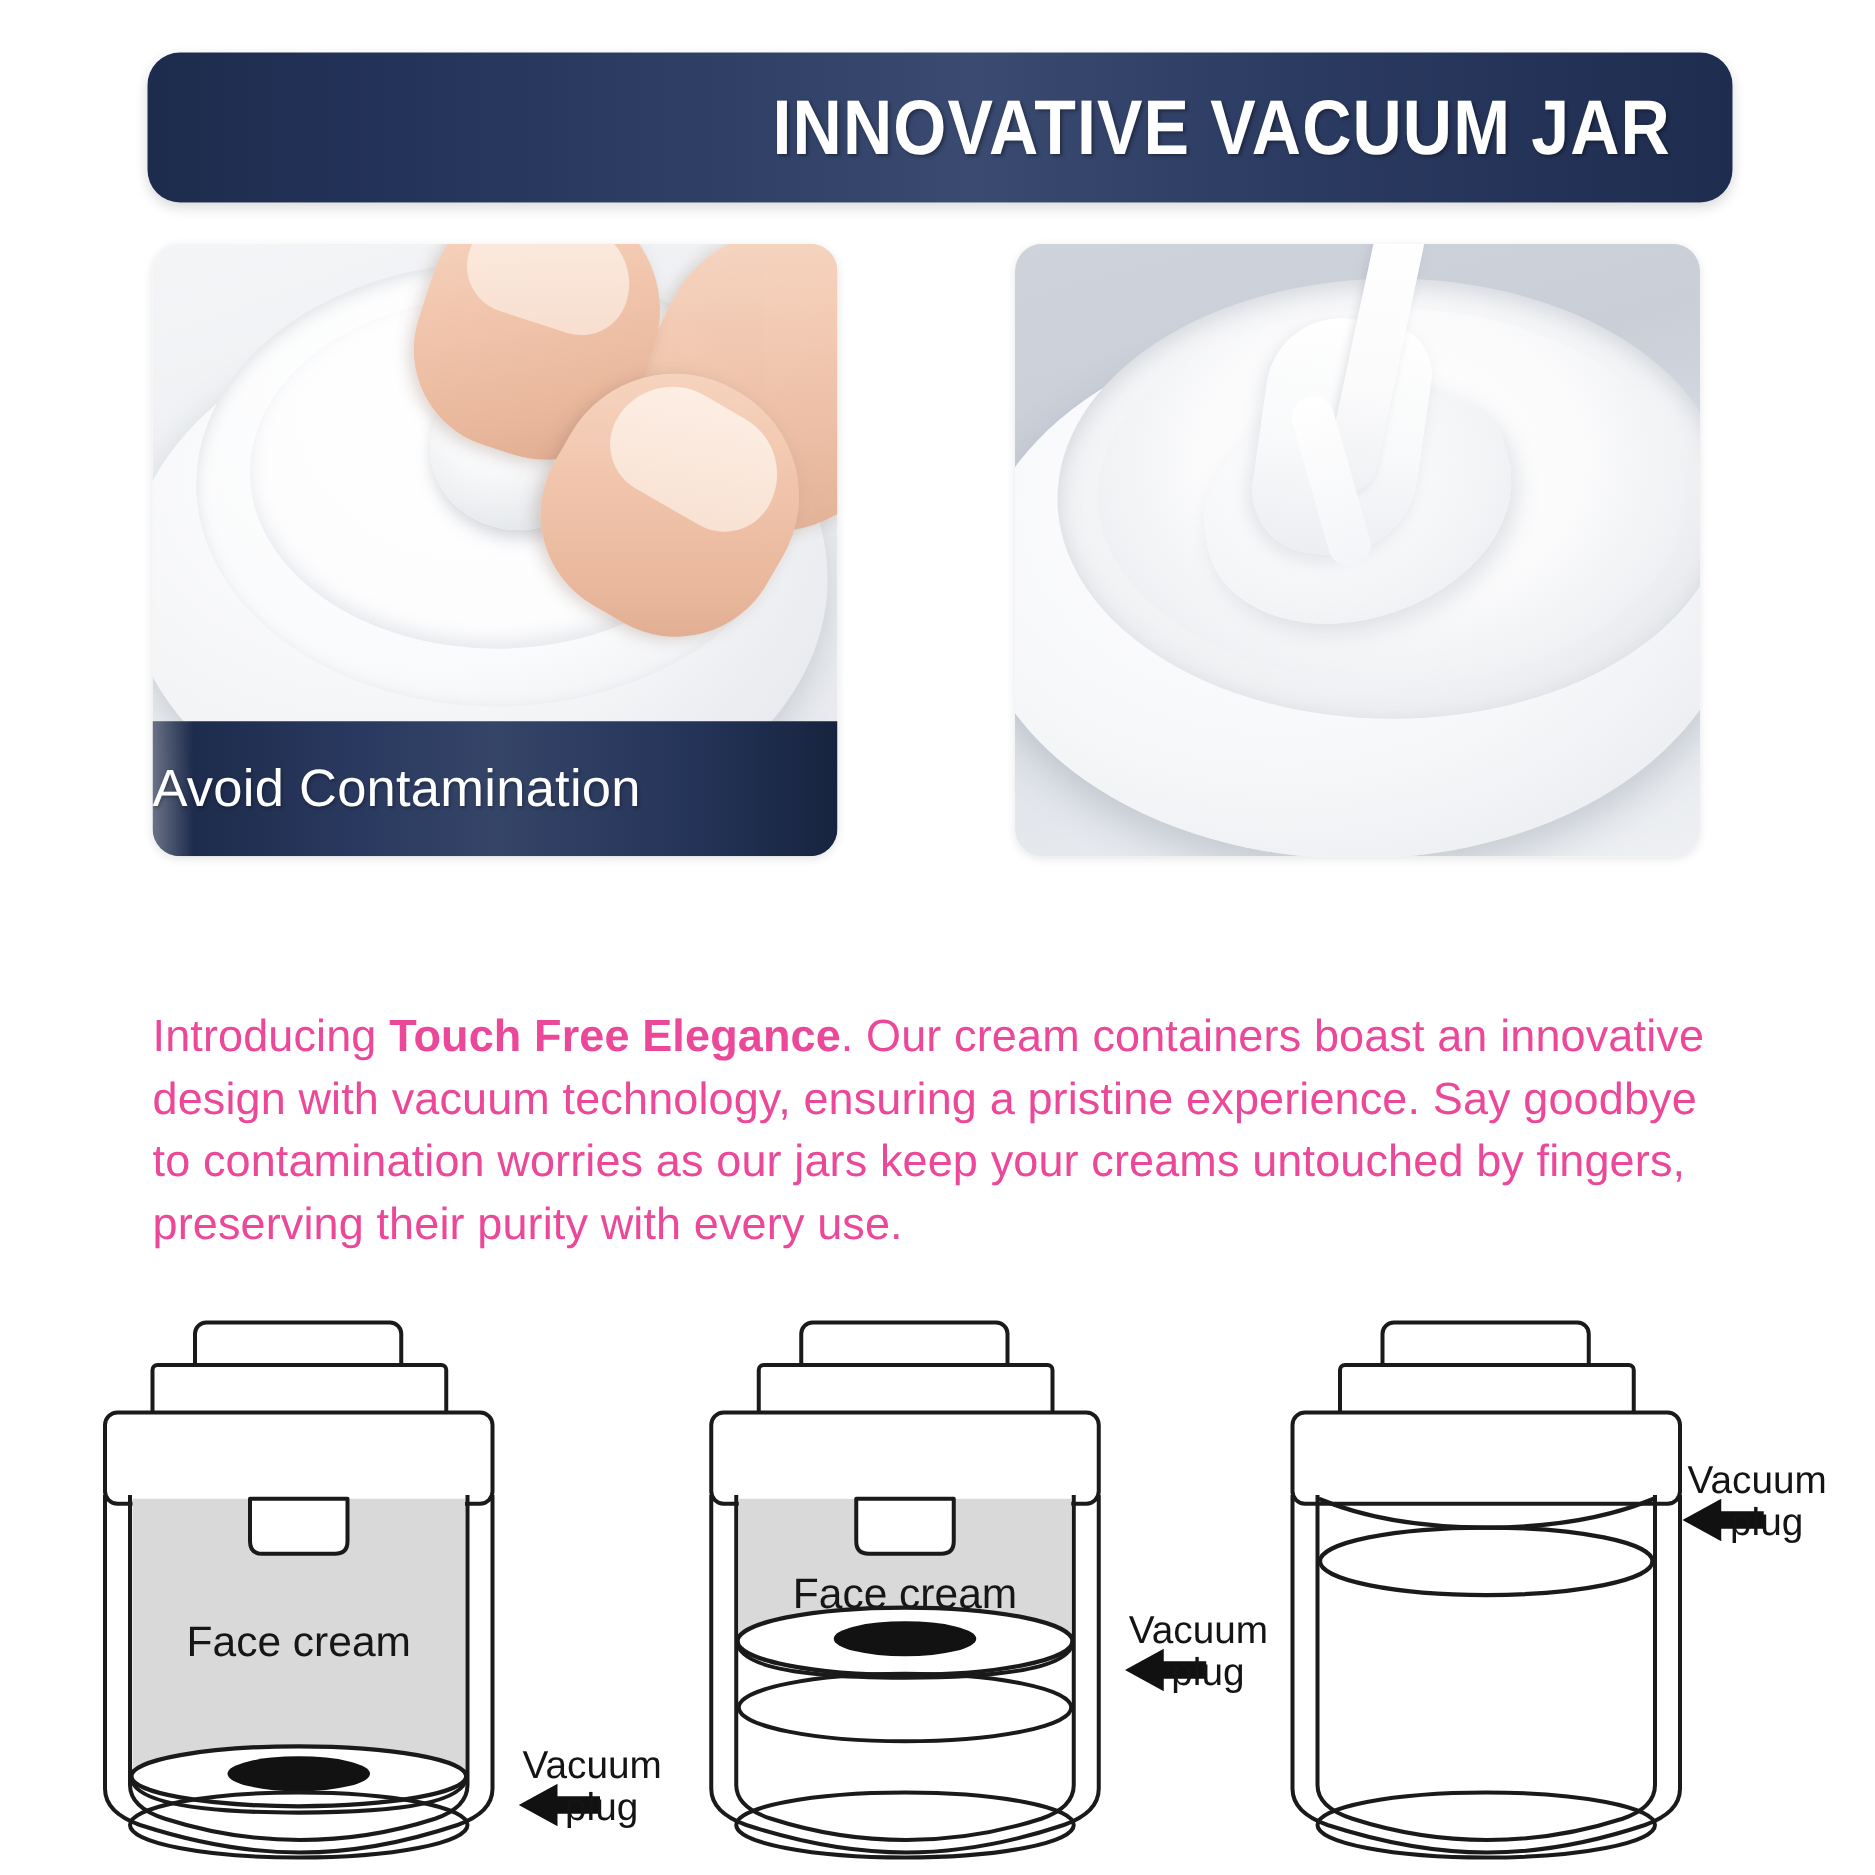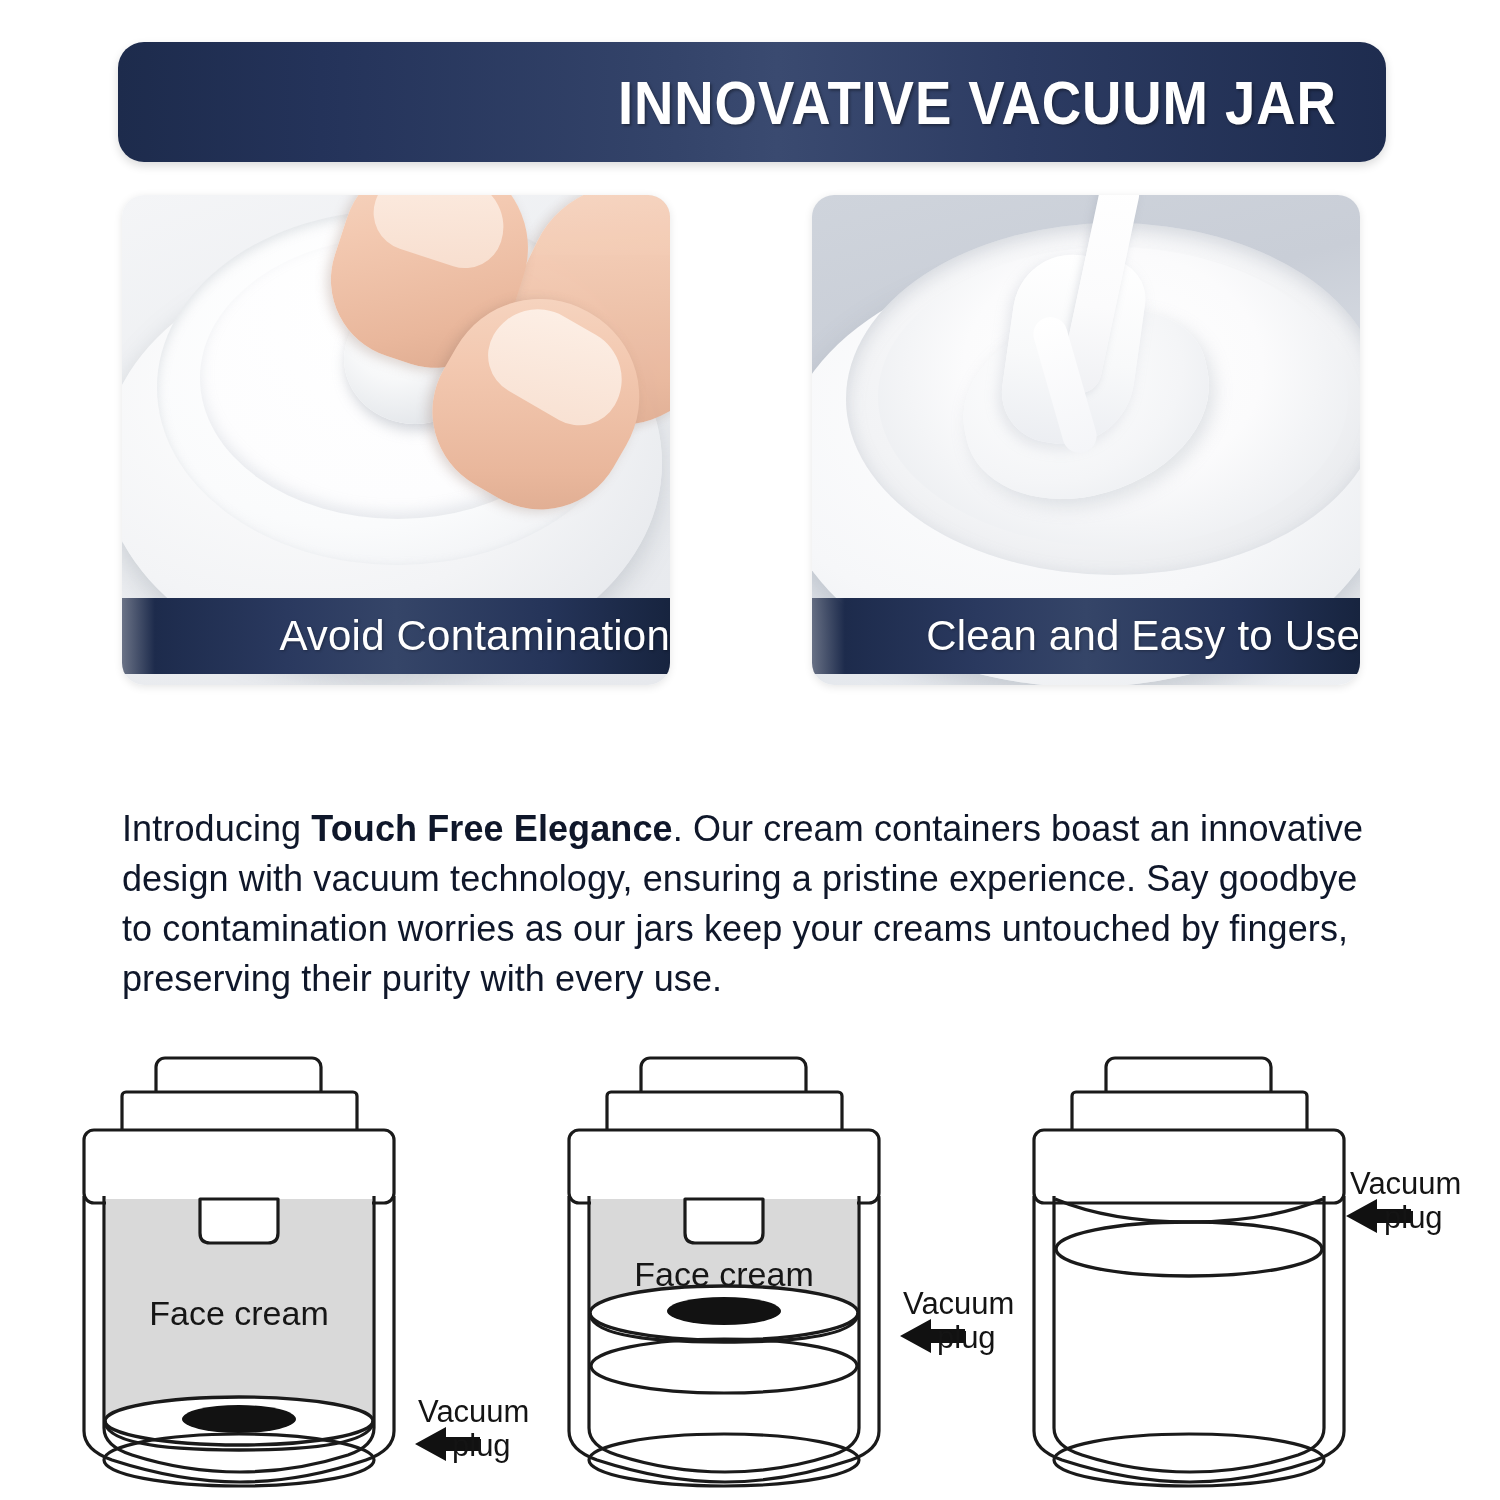--- a/index.html
+++ b/index.html
@@ -211,45 +211,45 @@
     width: 34px; height: 140px;
     border-radius: 18px;
     background: linear-gradient(180deg, #ffffff 0%, #f4f5f8 100%);
     transform: rotate(-16deg);
   }
 
   
   .card-caption {
     position: absolute;
     left: 0;
-    bottom: 11px;
+    bottom: 0;
     width: 100%;
-    height: 76px;
+    height: 108px;
     background: linear-gradient(90deg,
         #16224099 0%, #1d2b4c 6%, #2a395f 30%, #354568 50%, #253459 78%, #17243f 100%);
     display: flex;
     align-items: center;
-    justify-content: flex-end;
+    justify-content: flex-start;
   }
   .card-caption-text {
     color: #ffffff;
     font-size: 42px;
     font-weight: 400;
     letter-spacing: 0.2px;
     white-space: nowrap;
     text-shadow: 1px 1px 3px rgba(0,0,0,0.30);
   }
 
   
   #intro-paragraph {
     position: absolute;
     left: 122px;
     top: 768px;
     width: 1265px;
-    color: #0f172a;
+    color: #ec4899;
     font-size: 36px;
     line-height: 50px;
     font-weight: 300;
     letter-spacing: 0.1px;
   }
   #intro-paragraph b {
     font-weight: 700;
   }
 
   
@@ -308,23 +308,20 @@
 <div class="feature-card" id="card-clean-easy">
   <div class="card-photo" id="photo-clean">
     <div class="jar-body"></div>
     <div class="jar-mouth"></div>
     <div class="cream-pool"></div>
     <div class="swirl-a"></div>
     <div class="swirl-b"></div>
     <div class="cream-strand"></div>
     <div class="cream-strand-2"></div>
   </div>
-  <div class="card-caption">
-    <span class="card-caption-text">Clean and Easy to Use</span>
-  </div>
 </div>
 
 <p id="intro-paragraph"><span>Introducing </span><b>Touch Free Elegance</b><span>. Our cream containers boast an innovative design with vacuum technology, ensuring a pristine experience. Say goodbye to contamination worries as our jars keep your creams untouched by fingers, preserving their purity with every use.</span></p>
 
 <div id="diagram-row">
 
   <div class="jar-diagram" id="jar-diagram-1">
     <svg width="470" height="470" viewBox="0 0 470 470" xmlns="http://www.w3.org/2000/svg">
       <g fill="none" stroke="#1a1a1a" stroke-width="3.2" stroke-linejoin="round">
 

